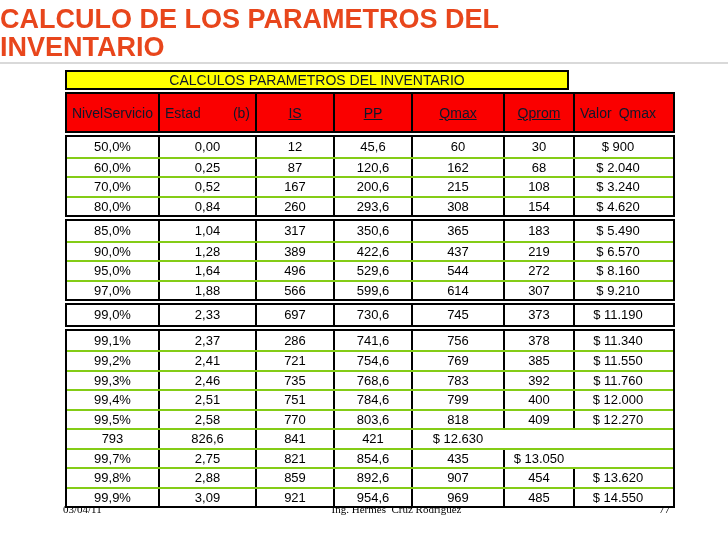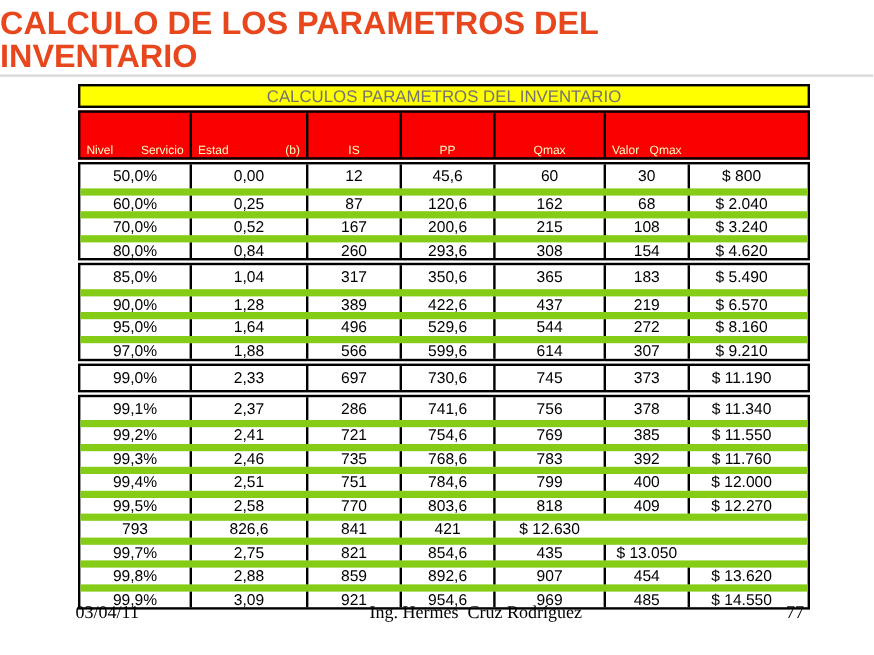--- a/index.html
+++ b/index.html
@@ -11,53 +11,53 @@
     position: absolute; top: 5px; left: 0; width: 728px;
     font-weight: 700; font-size: 27px; line-height: 28px;
     color: #E8461C; letter-spacing: 0px;
   }
 
   .divider { position: absolute; top: 62px; left: 0; width: 728px; height: 2px; background: #d9d9d9; }
 
   .tablewrap { position: absolute; top: 70px; left: 65px; width: 610px; }
 
   .band {
-    width: 610px; height: 20px; background: #FFFF00;
+    width: 504px; height: 20px; background: #FFFF00;
     border: 2px solid #000; text-align: center;
-    font-size: 14px; line-height: 16px; color: #737373;
+    font-size: 14px; line-height: 16px; color: #0f172a;
   }
 
   .grid-row { display: grid; grid-template-columns: 91px 97px 78px 78px 92px 70px 88px; }
 
   .header-row {
     margin-top: 2px; width: 610px; height: 41px;
     background: #FA0000; border: 2px solid #000;
   }
   .hcell {
-    display: flex; align-items: flex-end; color: #fef9c3; font-size: 10px;
+    display: flex; align-items: center; color: #0f172a; font-size: 14px;
     border-left: 2px solid #000; overflow: hidden;
   }
   .hcell:first-child { border-left: none; }
   .hcell.split { justify-content: space-between; padding: 0 5px; }
-  .hcell.center { justify-content: center; }
+  .hcell.center { justify-content: center; text-decoration: underline; }
 
   .group { width: 610px; border: 2px solid #000; background: #fff; margin-top: 2px; }
-  .row { height: 19.5px; border-top: 6px solid #84cc16; }
+  .row { height: 19.5px; border-top: 2px solid #84cc16; }
   .row:first-child { border-top: none; }
   .cell {
     display: flex; align-items: center; justify-content: center;
     font-size: 13px; color: #000; border-left: 2px solid #000; overflow: hidden;
     height: 100%;
   }
   .cell:first-child { border-left: none; }
 
   .footer {
     position: absolute; top: 503px; left: 63px; width: 607px;
     display: flex; align-items: baseline;
-    font-family: "Liberation Serif", serif; font-size: 15px; color: #000;
+    font-family: "Liberation Serif", serif; font-size: 11px; color: #000;
   }
   .footer .f-left { width: 120px; text-align: left; }
   .footer .f-center { flex: 1; text-align: center; white-space: pre; }
   .footer .f-right { width: 60px; text-align: right; }
 </style>
 </head>
 <body>
 
 <div class="slide">
 
@@ -81,35 +81,38 @@
         </div>
         <div class="hcell center">
           <span>IS</span>
         </div>
         <div class="hcell center">
           <span>PP</span>
         </div>
         <div class="hcell center">
           <span>Qmax</span>
         </div>
+        <div class="hcell center">
+          <span>Qprom</span>
+        </div>
         <div class="hcell split">
           <span>Valor</span>
           <span>Qmax</span>
         </div>
       </div>
     <div id="table-groups">
         <div class="group">
           <div class="row grid-row">
             <div class="cell">50,0%</div>
             <div class="cell">0,00</div>
             <div class="cell">12</div>
             <div class="cell">45,6</div>
             <div class="cell">60</div>
             <div class="cell">30</div>
-            <div class="cell">$ 800</div>
+            <div class="cell">$ 900</div>
           </div>
           <div class="row grid-row">
             <div class="cell">60,0%</div>
             <div class="cell">0,25</div>
             <div class="cell">87</div>
             <div class="cell">120,6</div>
             <div class="cell">162</div>
             <div class="cell">68</div>
             <div class="cell">$ 2.040</div>
           </div>

